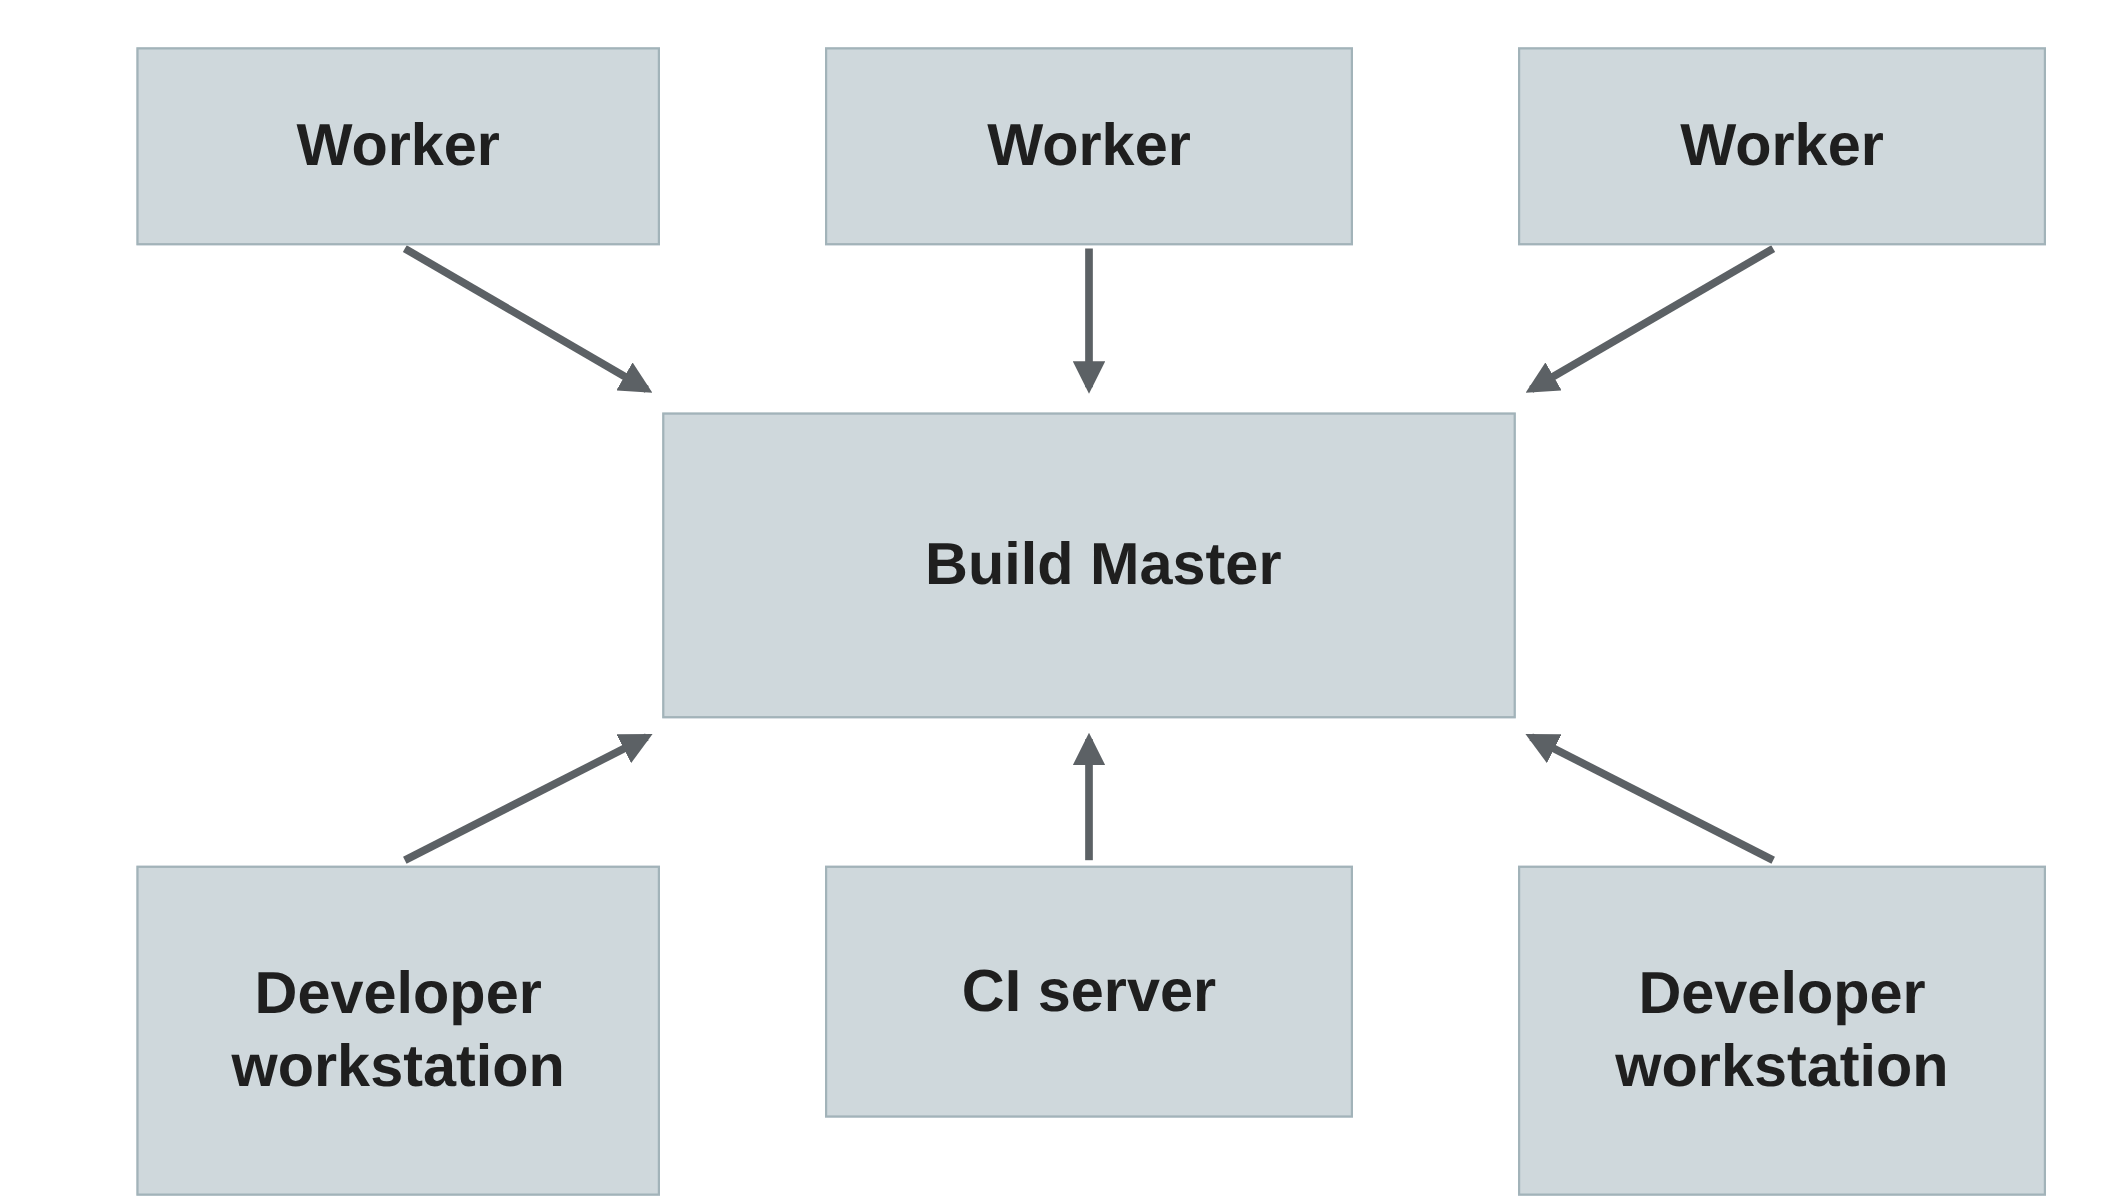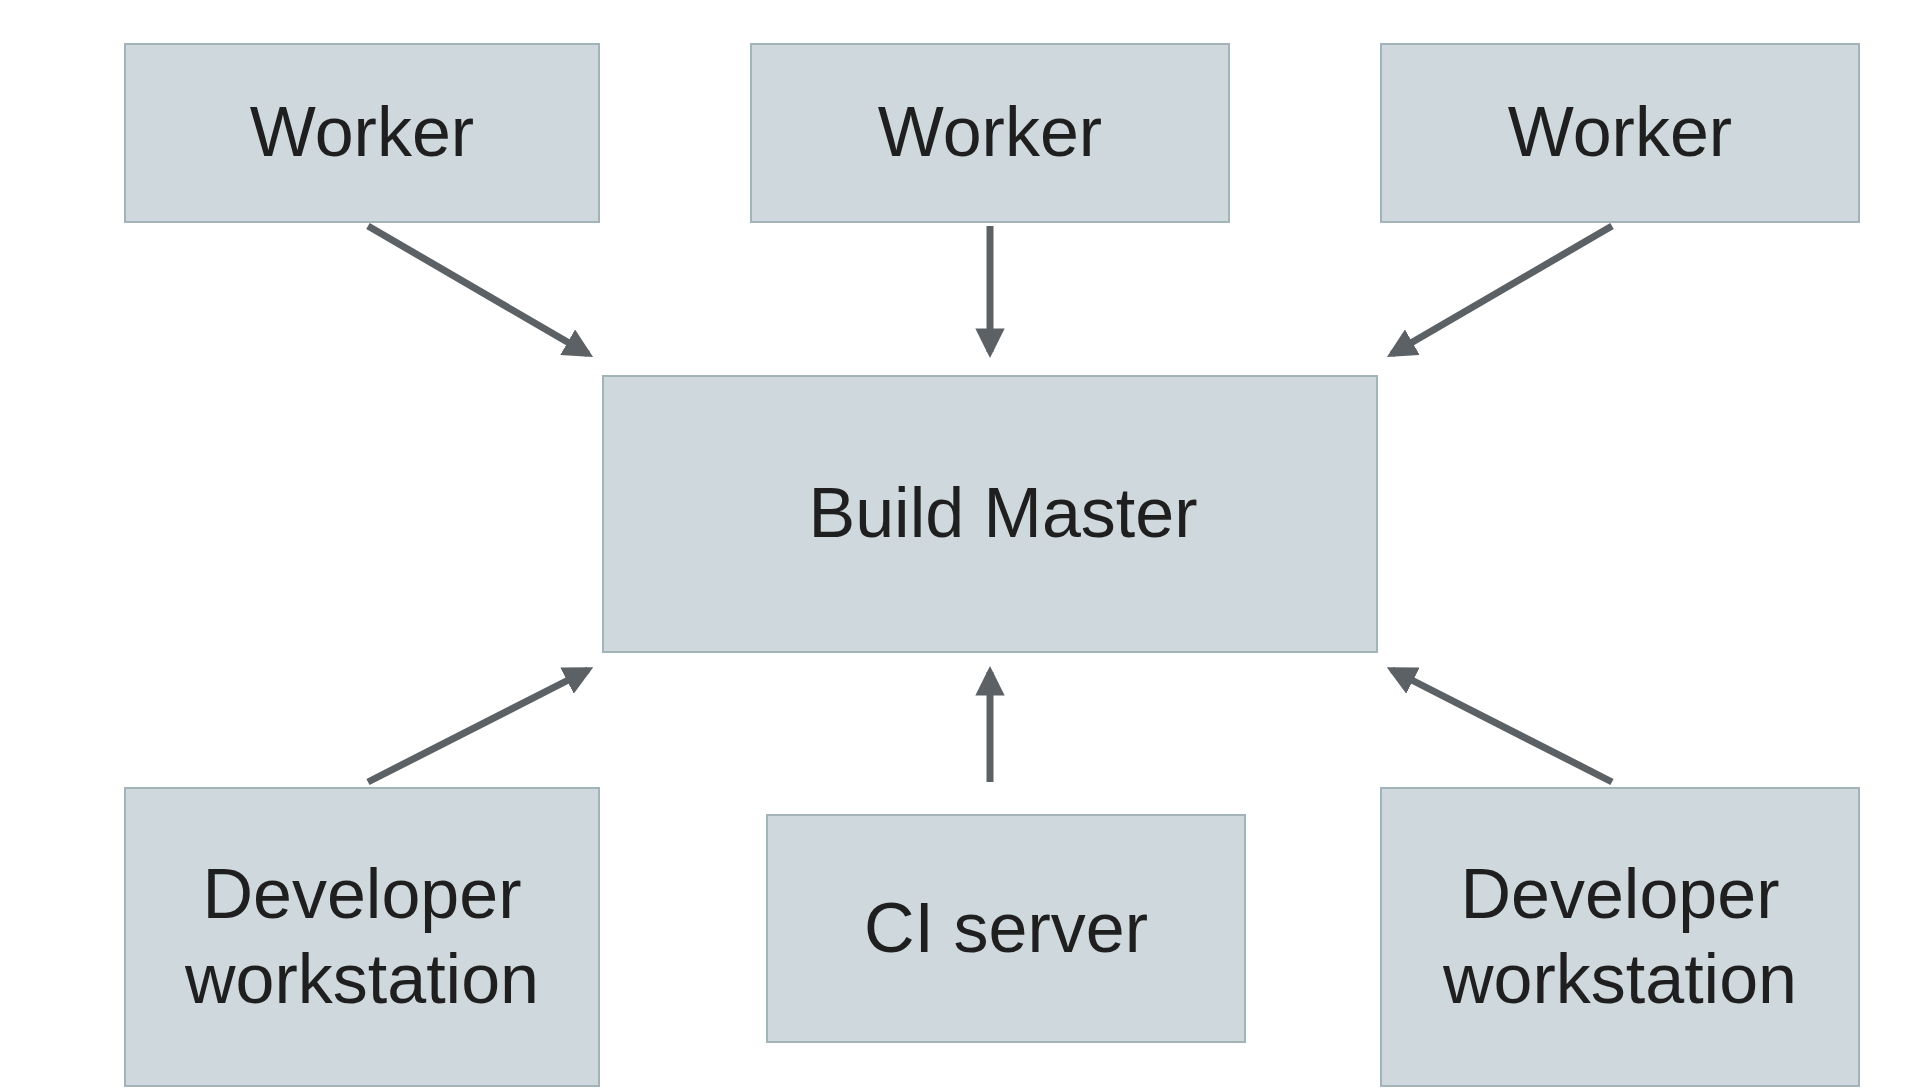--- a/index.html
+++ b/index.html
@@ -31,34 +31,35 @@
   .node{
     position:absolute;
     background:var(--node-fill);
     border:2px solid var(--node-border);
     display:flex;
     align-items:center;
     justify-content:center;
     text-align:center;
   }
   .node-label{
-    font-size:70px;
+    font-size:54px;
     line-height:1.22;
     color:var(--text);
     padding:0 20px;
+    font-weight:bold;
   }
   
   .n-worker-1{left:124px;top:43px;width:476px;height:180px;}
   .n-worker-2{left:750px;top:43px;width:480px;height:180px;}
   .n-worker-3{left:1380px;top:43px;width:480px;height:180px;}
   
   .n-build-master{left:602px;top:375px;width:776px;height:278px;padding-left:26px;}
   
   .n-dev-left{left:124px;top:787px;width:476px;height:300px;}
-  .n-ci-server{left:766px;top:787px;width:480px;height:229px;margin-top:27px;}
+  .n-ci-server{left:750px;top:787px;width:480px;height:229px;}
   .n-dev-right{left:1380px;top:787px;width:480px;height:300px;}
 </style>
 </head>
 <body>
 
 <div class="canvas">
 
   <svg class="edges-layer" width="1910" height="1090" viewBox="0 0 1910 1090" xmlns="http://www.w3.org/2000/svg">
     <defs>
       <marker id="arrowhead" viewBox="0 0 10 10" refX="8" refY="5" markerWidth="4.2" markerHeight="4.2" orient="auto-start-reverse">

